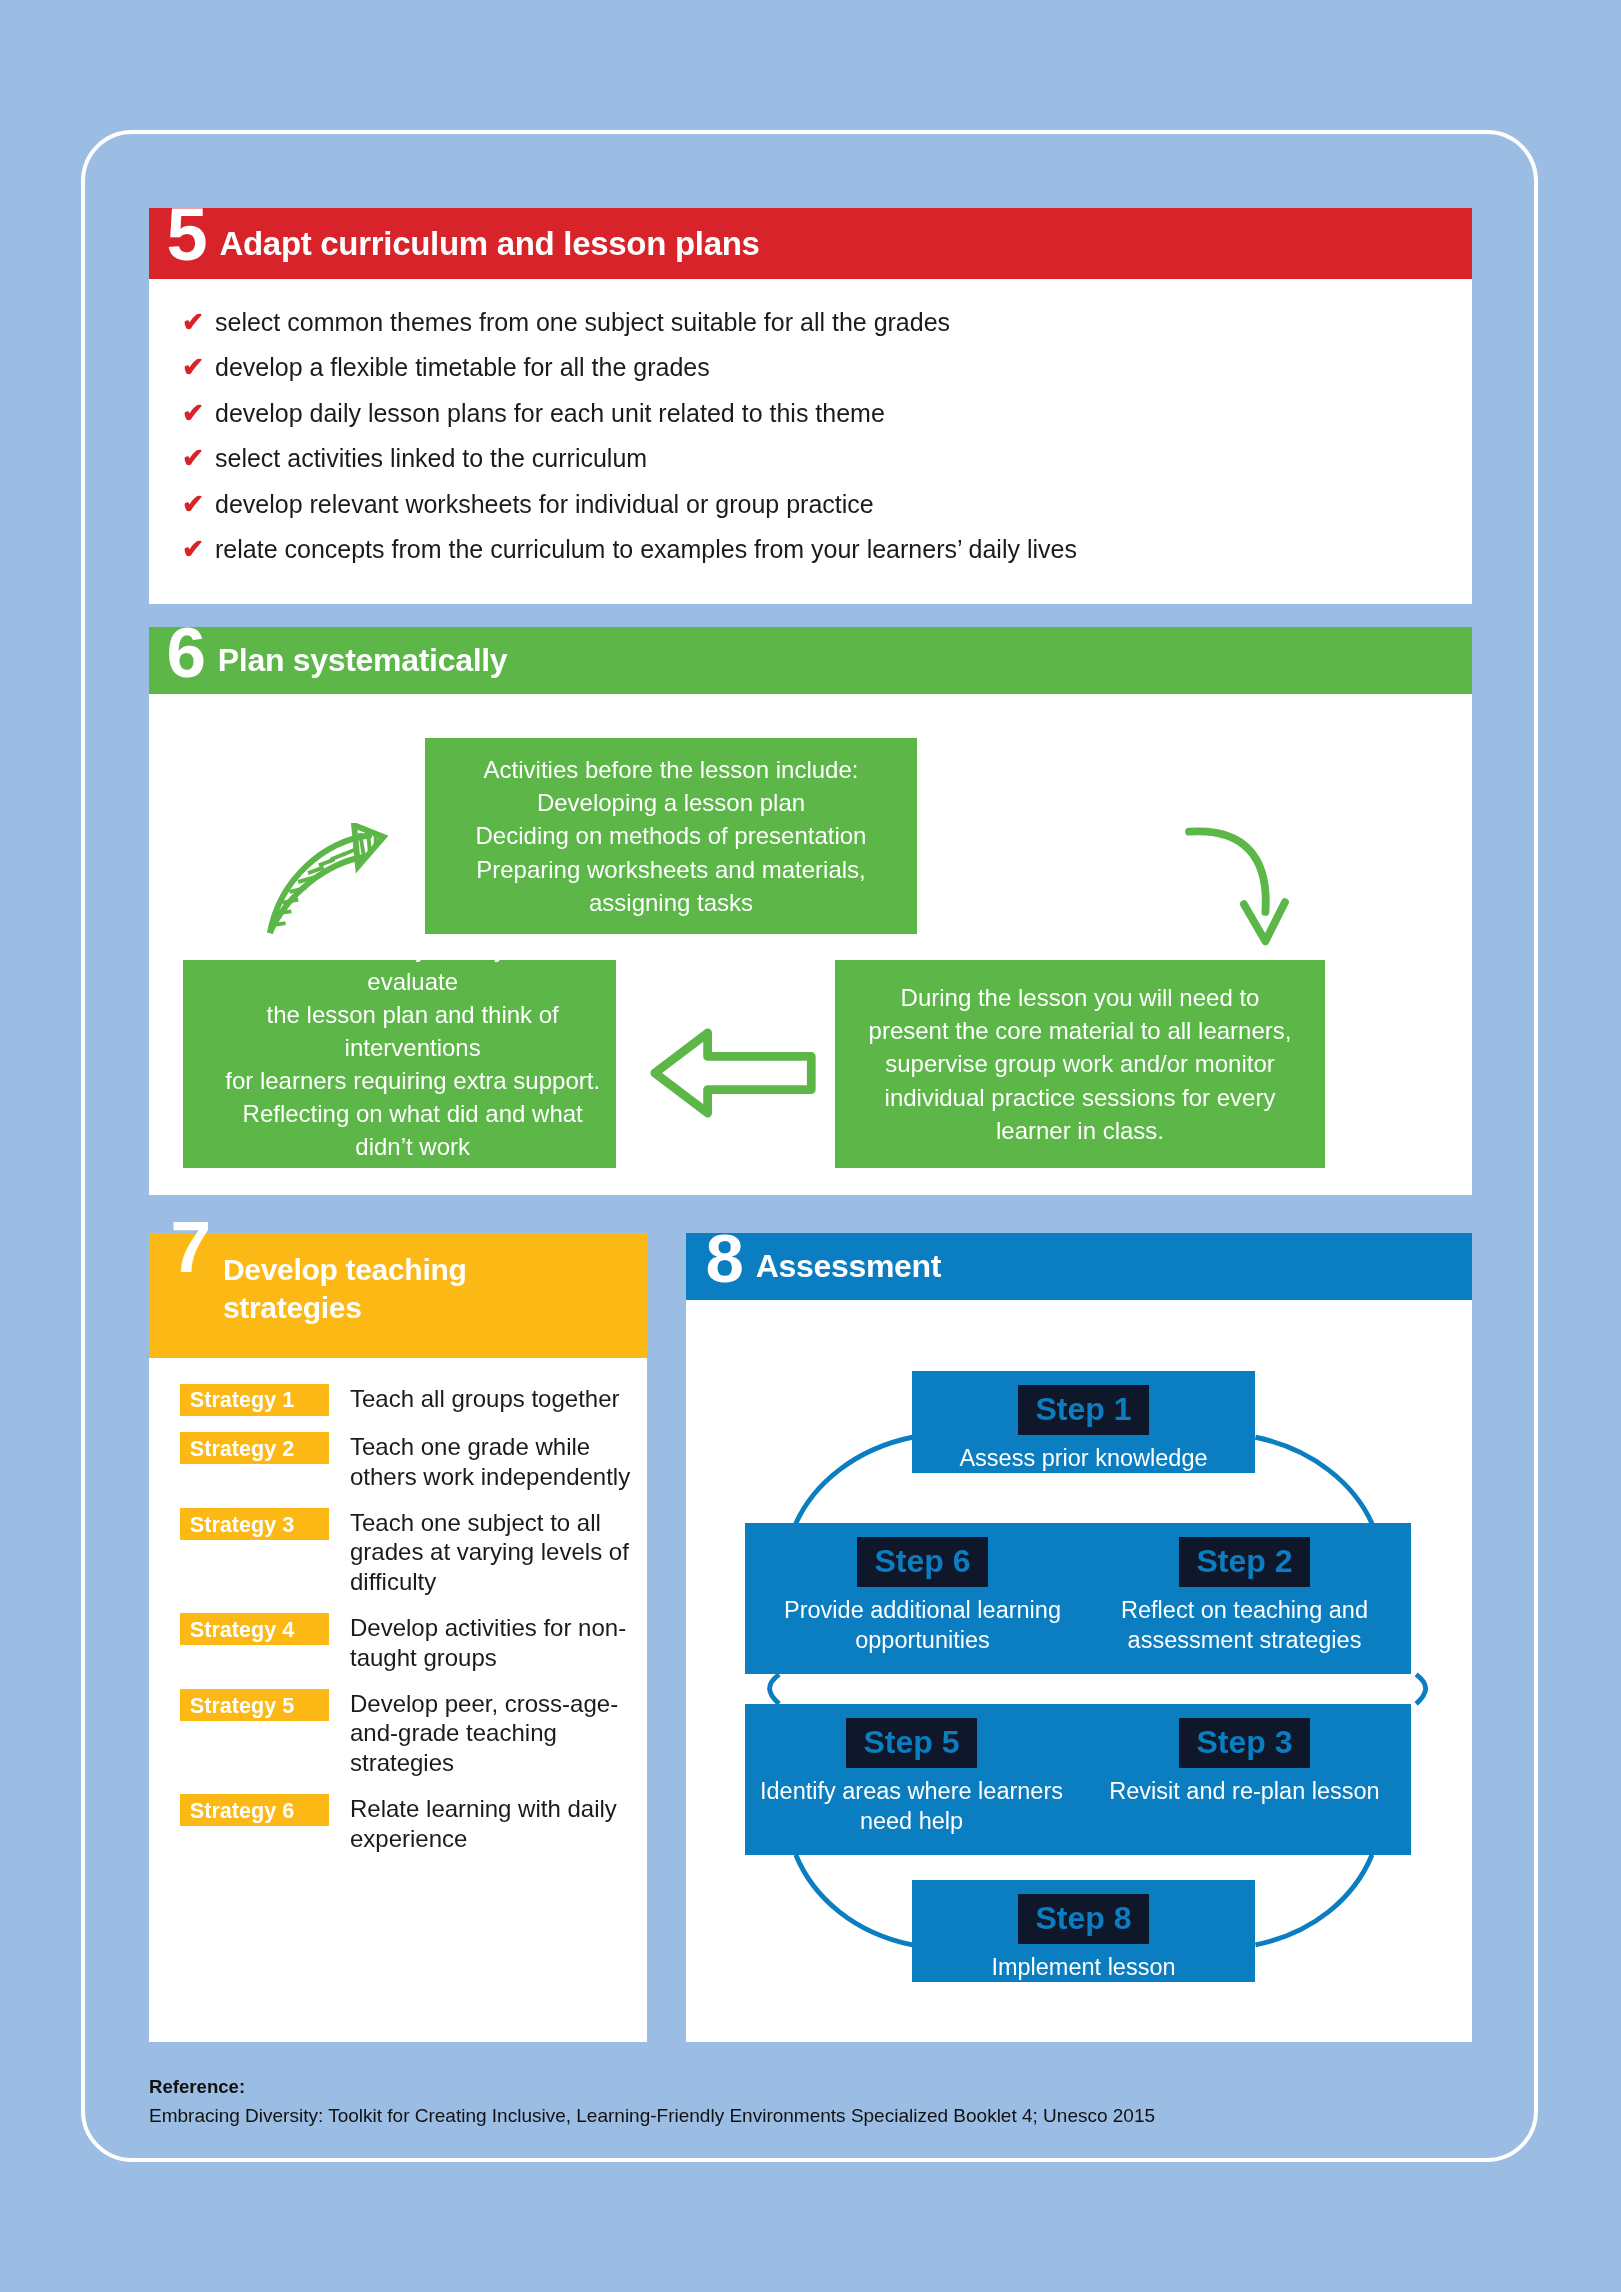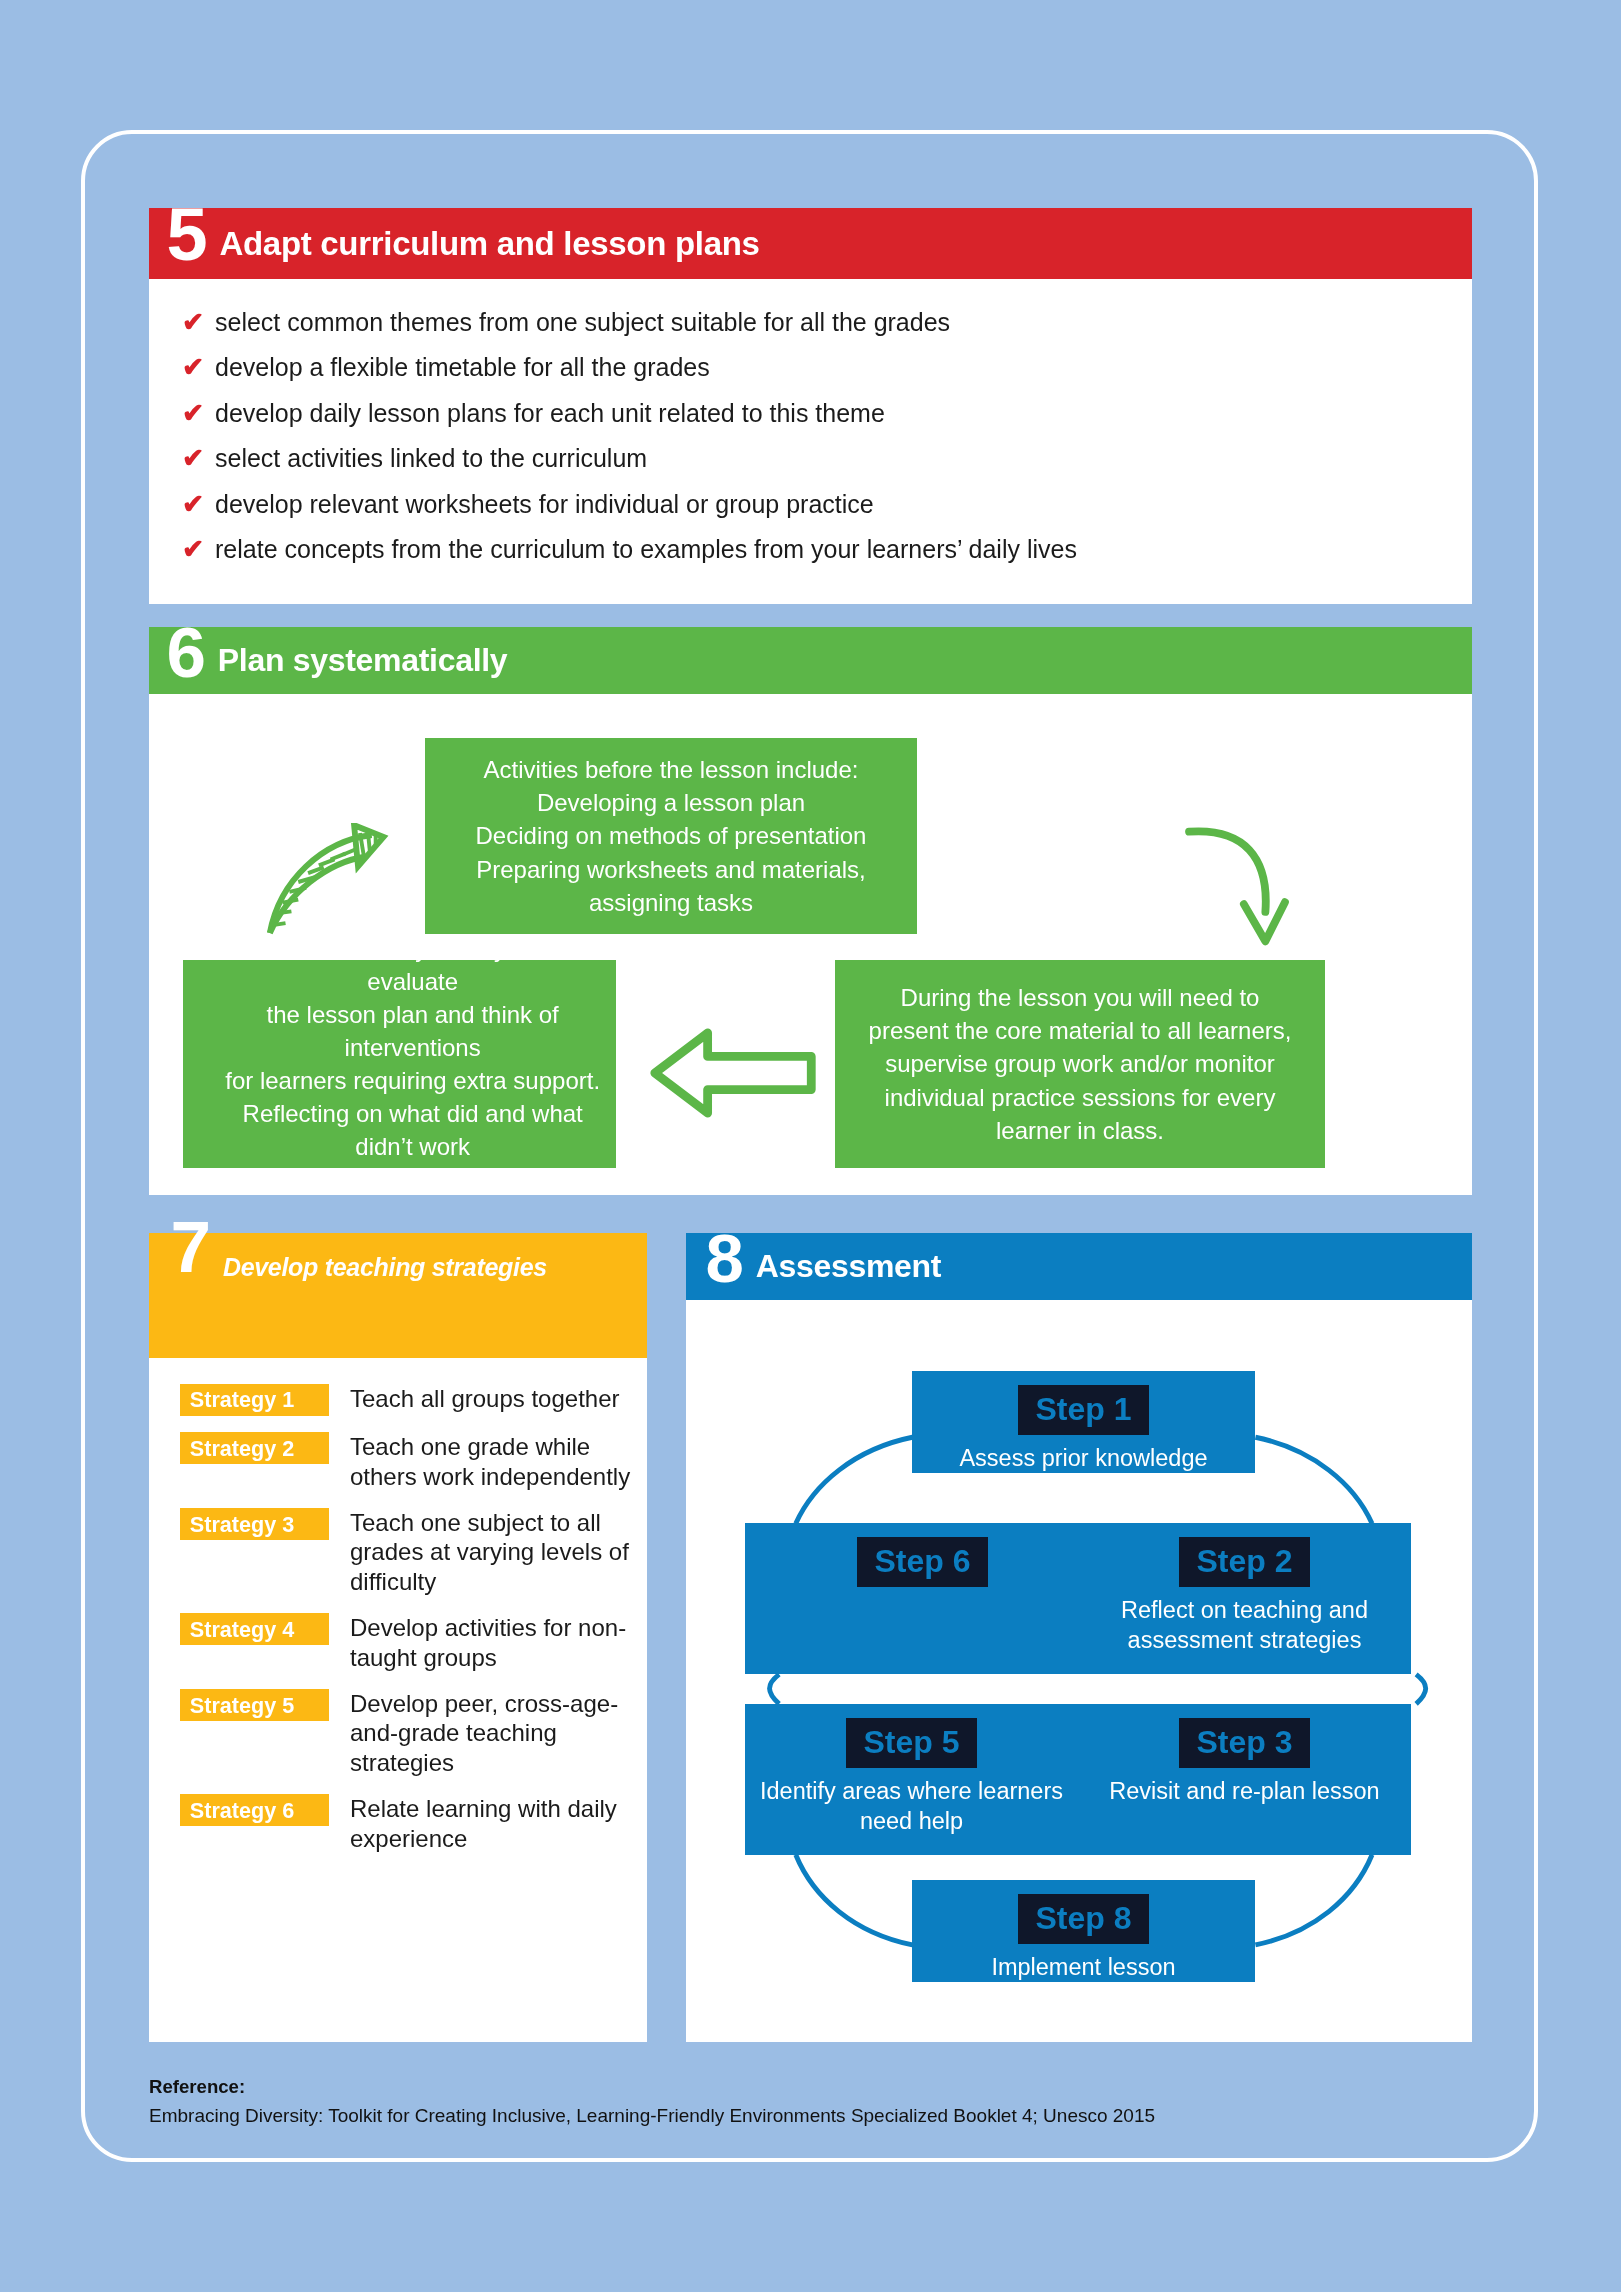--- a/index.html
+++ b/index.html
@@ -93,23 +93,22 @@
   #arrow-left { position: absolute; left: 498px; top: 392px; }
 
   
   #sec7 { left: 149px; top: 1233px; width: 498px; height: 809px; }
   #sec7 .card-header {
     height: 125px; background: #fcb814;
     align-items: flex-start; padding-top: 0;
   }
   #sec7 .card-num { font-size: 73px; margin: -13.7px 0 0 21.6px; }
   #sec7 .card-title {
-    font-size: 25px; margin: 17.6px 0 0 13.7px; line-height: 1.28;
+    font-size: 30px; margin: 17.6px 0 0 13.7px; line-height: 1.28;
     max-width: 343px;
-    font-style: italic;
   }
   .strat-list { padding: 25.5px 0 0 0; }
   .strat-row { display: flex; margin: 0 0 16.7px 31px; }
   .strat-badge {
     background: #fcb814; color: #ffffff;
     font-weight: bold; font-size: 21.6px;
     padding: 3.9px 9.8px 4.9px 9.8px;
     height: 32px;
     flex: 0 0 149px;
     white-space: nowrap;
@@ -332,20 +331,21 @@
       <div class="step-box" id="step4">
         <span class="step-chip">Step 8</span>
         <span class="step-body">Implement lesson</span>
       </div>
       <div class="step-box" id="step5">
         <span class="step-chip">Step 5</span>
         <span class="step-body">Identify areas where learners need help</span>
       </div>
       <div class="step-box" id="step6">
         <span class="step-chip">Step 6</span>
+        <span class="step-body">Provide additional learning opportunities</span>
       </div>
     </div>
   </div>
 
   <div id="reference">
     <div class="ref-label">Reference:</div>
     <div class="ref-text">Embracing Diversity: Toolkit for Creating Inclusive, Learning-Friendly Environments Specialized Booklet 4; Unesco 2015</div>
   </div>
 
 </div>

